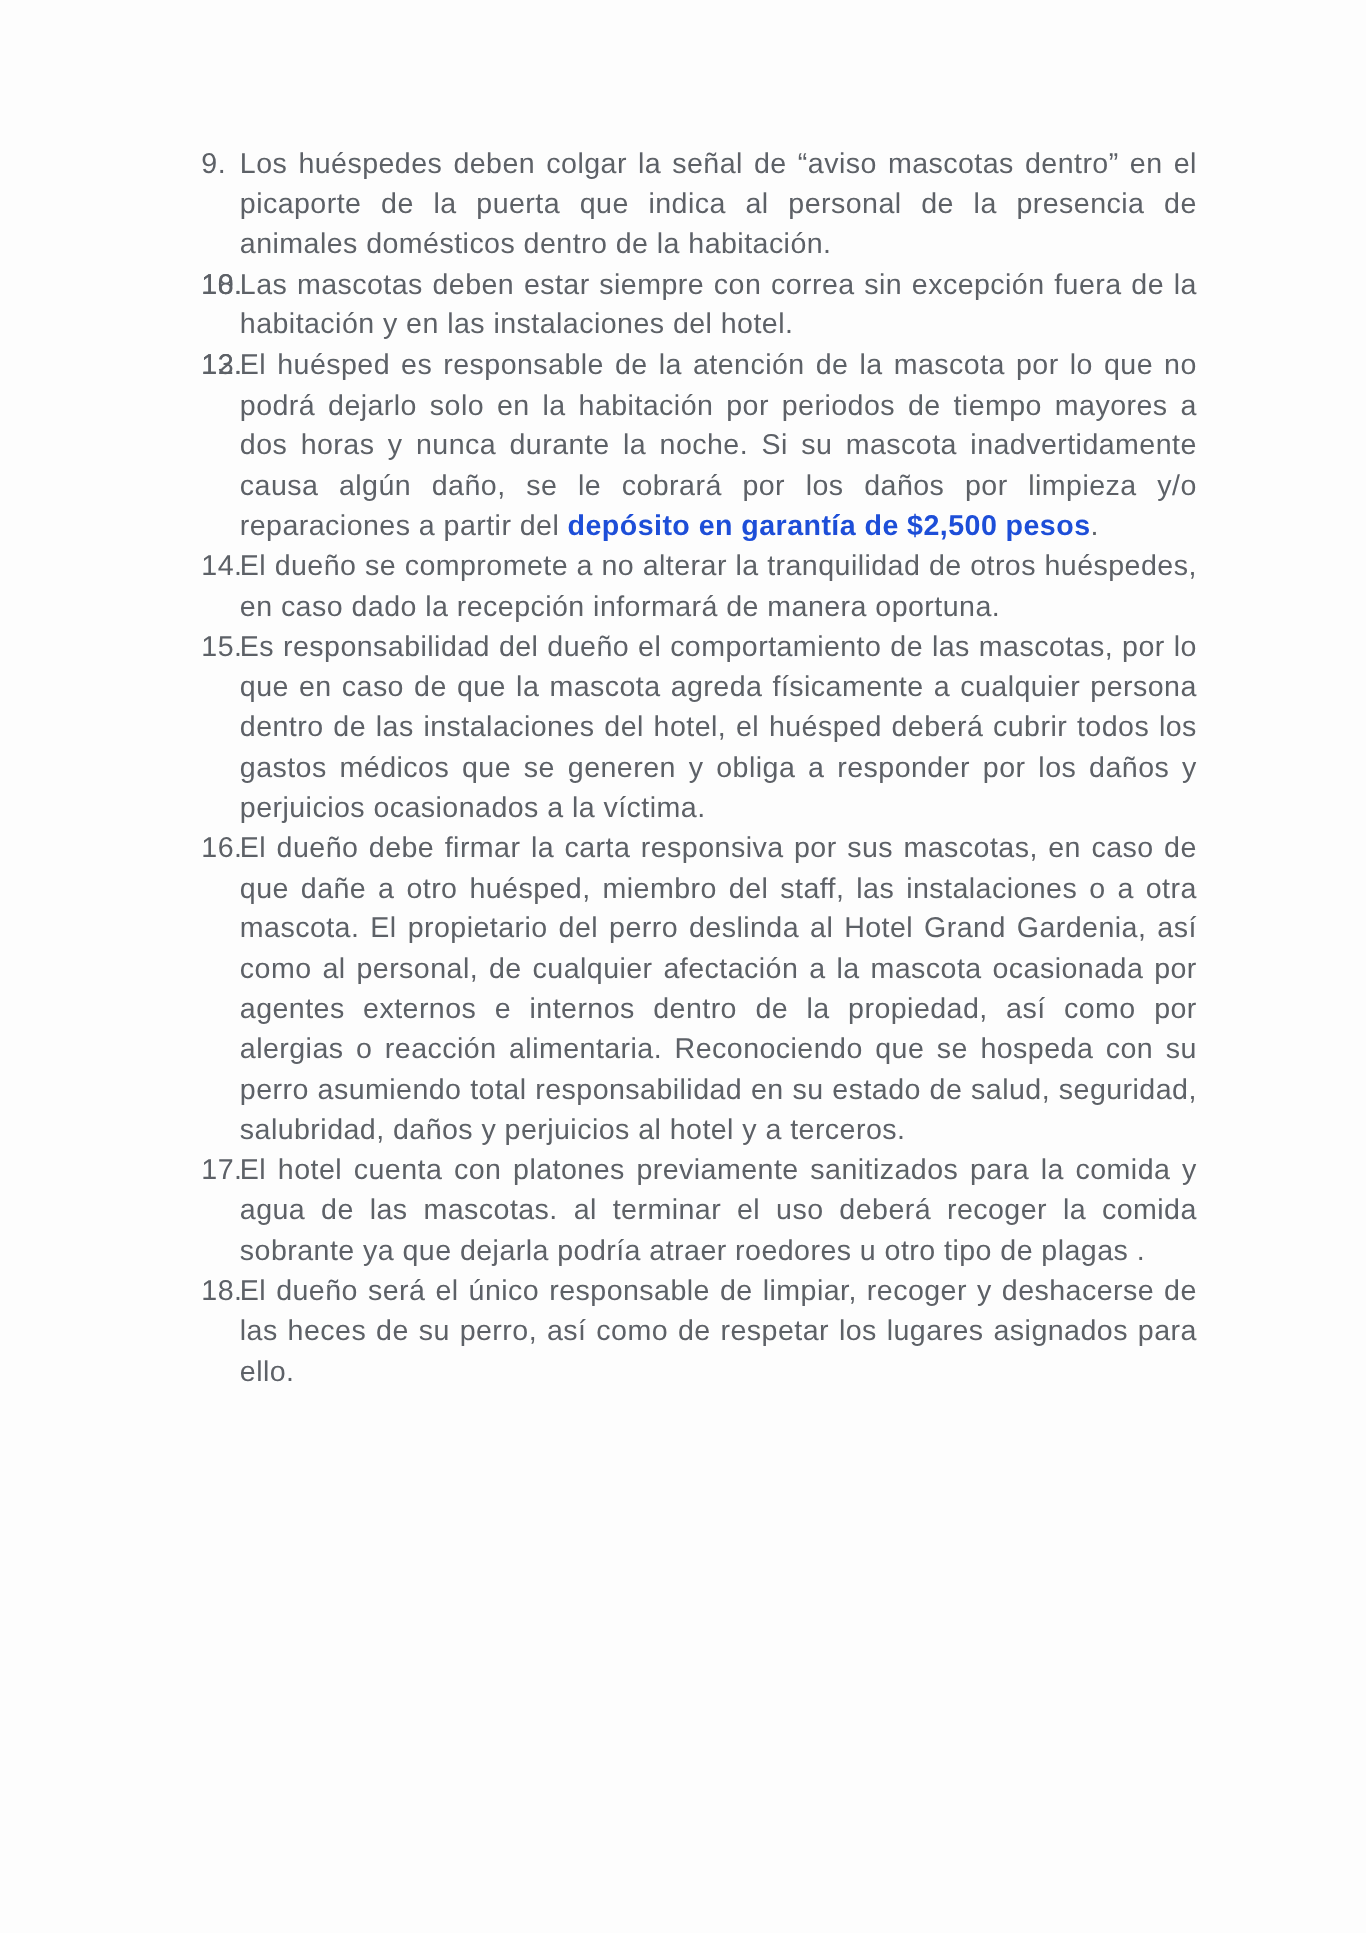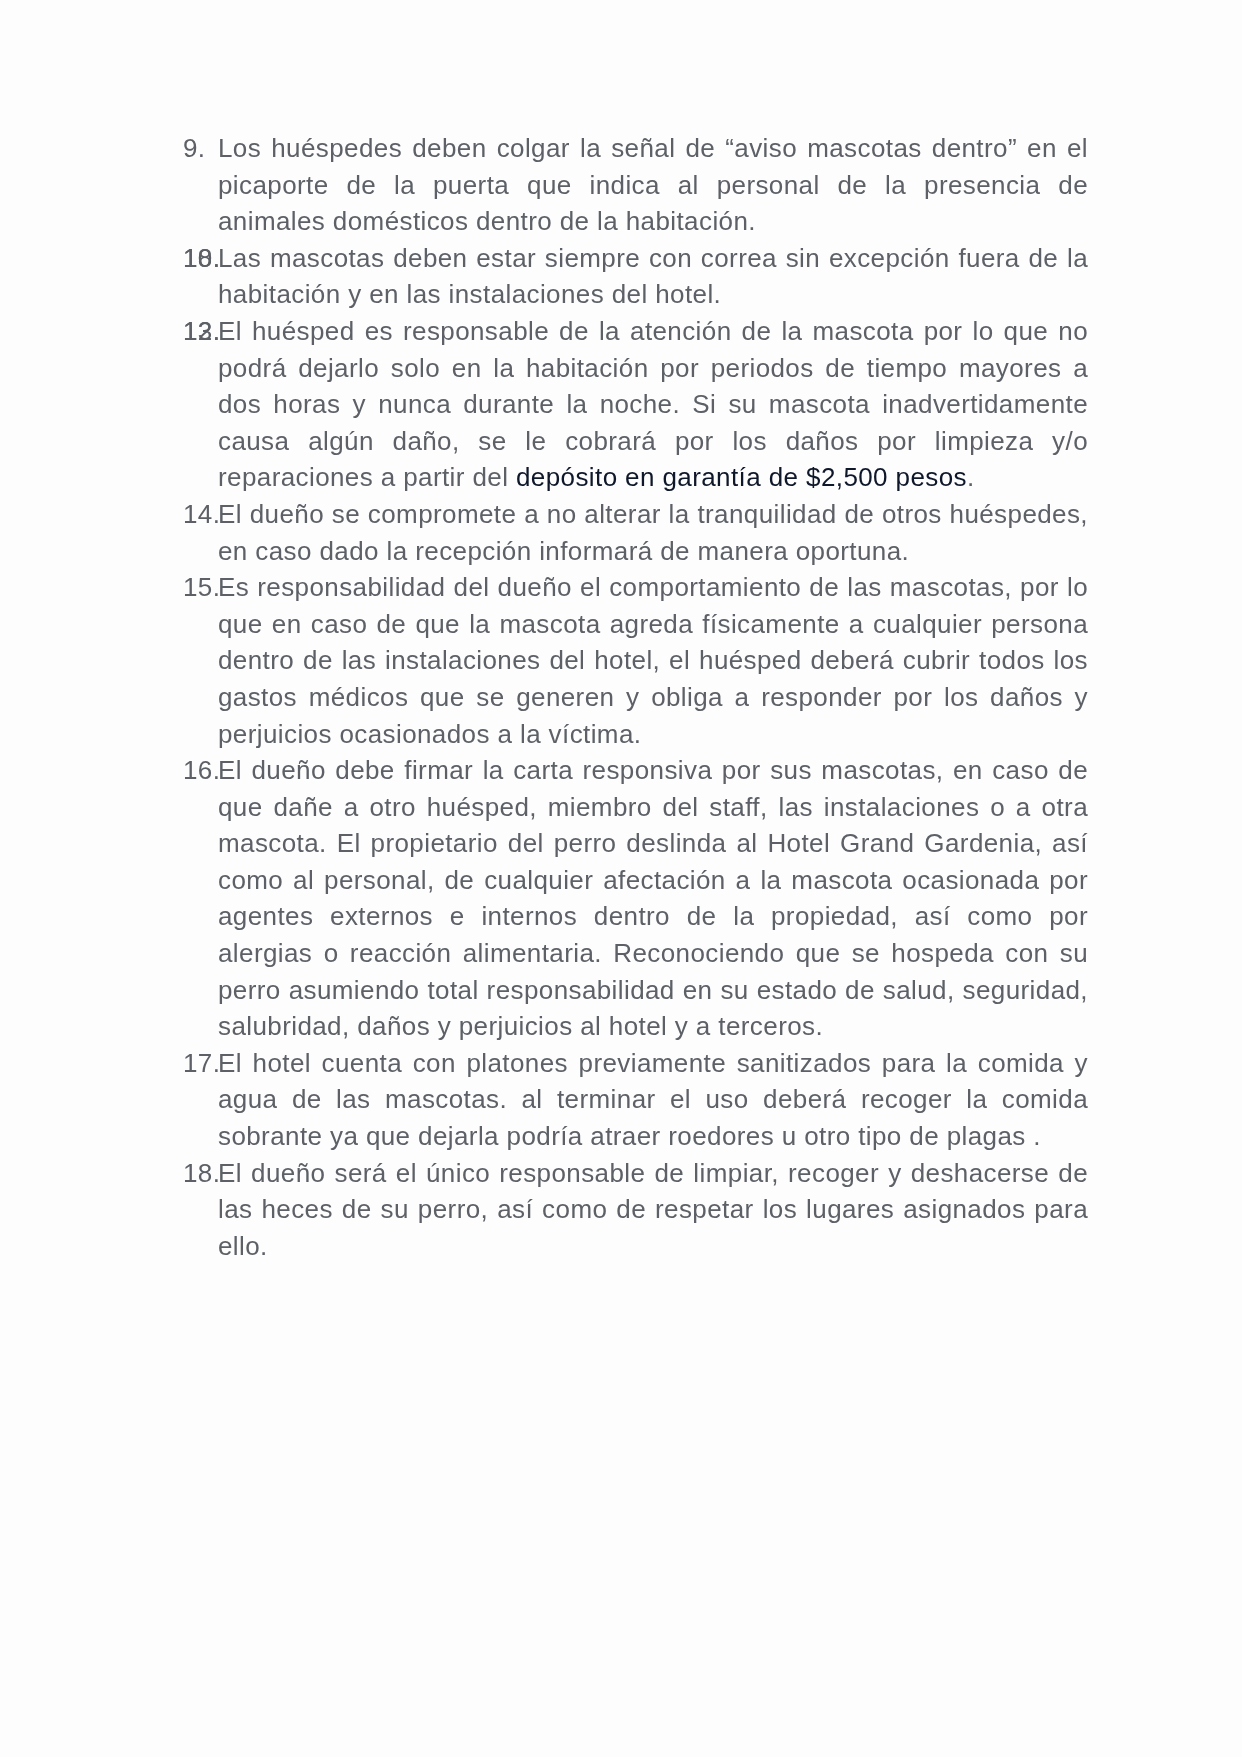--- a/index.html
+++ b/index.html
@@ -35,22 +35,22 @@
     padding-left: 35px;
   }
   .rules .marker {
     position: absolute;
     left: 0;
     top: 0;
     white-space: nowrap;
     text-align: left;
   }
   .rules strong {
-    font-weight: 400;
-    color: #0f172a;
+    font-weight: 700;
+    color: #1d4ed8;
   }
 </style>
 </head>
 <body>
 
 <div class="page">
   <ol class="rules">
       <li><span class="marker">9.</span><span><span>Los huéspedes deben colgar la señal de “aviso mascotas dentro” en el picaporte de la puerta que indica al personal de la presencia de animales domésticos dentro de la habitación.</span></span></li>
       <li><span class="marker">10.</span></li>
       <li><span class="marker">18.</span><span><span>Las mascotas deben estar siempre con correa sin excepción fuera de la habitación y en las instalaciones del hotel.</span></span></li>

